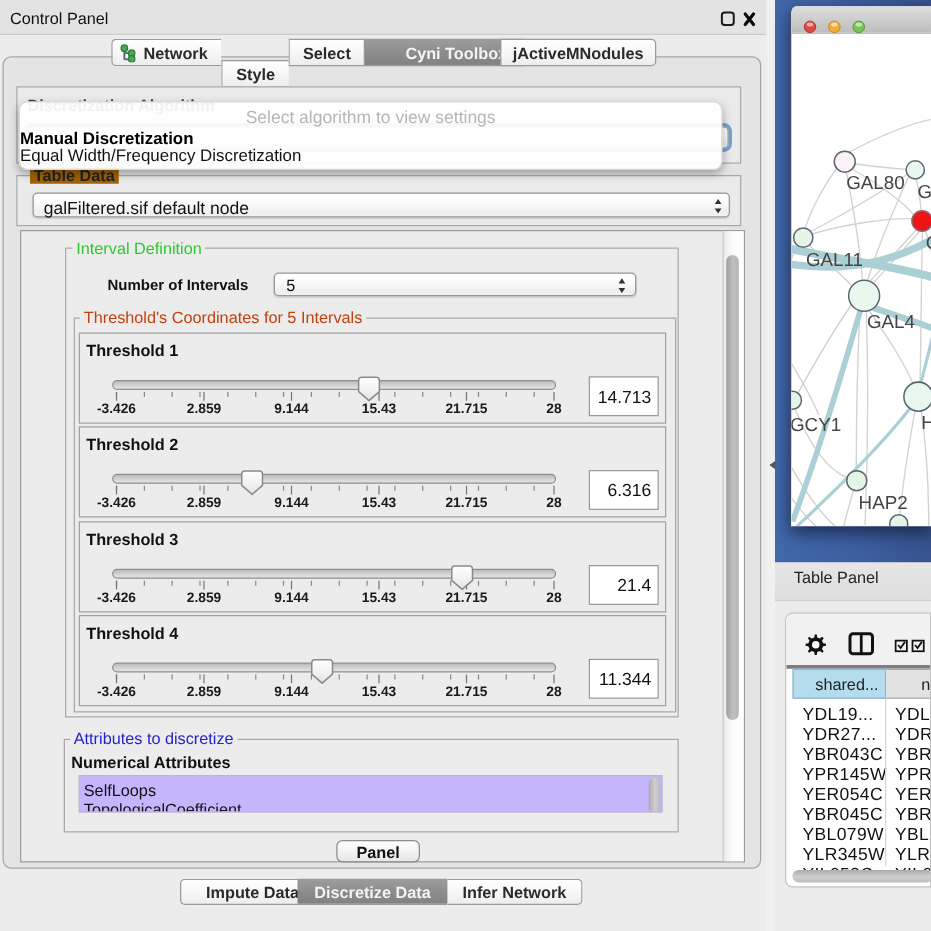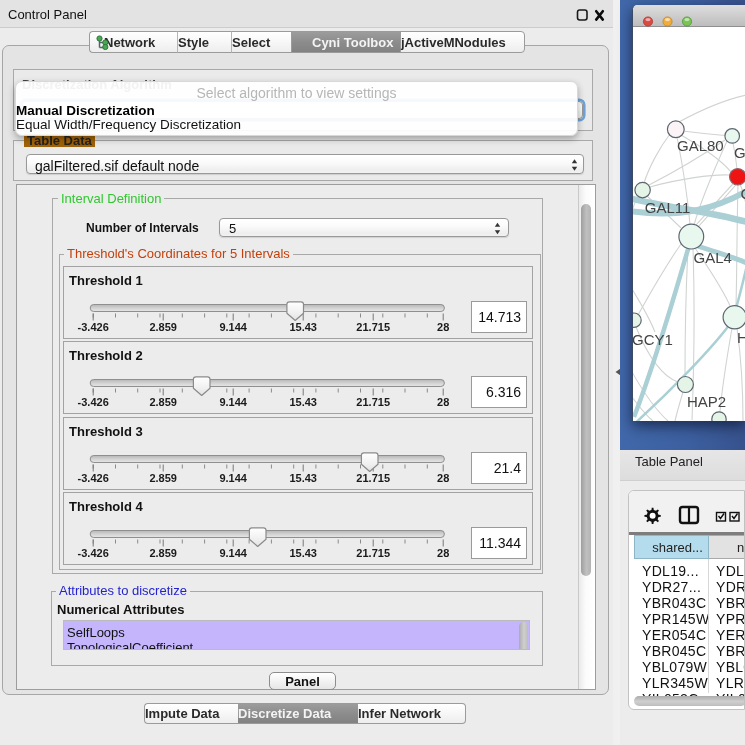--- a/index.html
+++ b/index.html
@@ -8,40 +8,40 @@
 .bold { font-weight:bold; }
 .grp { position:absolute; border:1px solid #a9a9a9; }
 .gtitle { position:absolute; font-size:13px; background:#ececec; padding:0 3px; line-height:13px; }
 .combo { position:absolute; border:1px solid #989898; border-radius:4px;
   background:linear-gradient(180deg,#ffffff 0%,#fbfbfb 40%,#eeeeee 85%,#f2f2f2 100%);
   box-shadow:0 1px 1px rgba(0,0,0,0.12); }
 .combo .ctext { position:absolute; left:9px; top:2px; font-size:13px; color:#111; }
 .carr { position:absolute; right:5px; top:0; bottom:0; width:9px; }
 .tabseg { position:absolute; top:0; height:22px; border-top:1px solid #9b9b9b; border-bottom:1px solid #9b9b9b;
   background:linear-gradient(180deg,#ffffff 0%,#f7f7f7 50%,#ededed 100%);
-  font-size:13px; font-weight:bold; color:#2a2a2a; line-height:21px; }
+  font-size:13px; font-weight:bold; color:#2a2a2a; text-align:center; line-height:21px; }
 .tabdark { background:linear-gradient(180deg,#9c9c9c 0%,#8b8b8b 55%,#828282 100%); color:#f4f4f4; }
 .thpanel { position:absolute; left:63px; width:470px; height:73px; border:1px solid #a2a2a2; background:#ececec; }
 .thlabel { position:absolute; left:5px; top:6px; font-size:13px; font-weight:bold; color:#111; }
 .valbox { position:absolute; left:407px; top:34px; width:56px; height:32px; background:#fff;
   border:1px solid #9a9a9a; font-size:14px; color:#111; text-align:right; line-height:30px; padding-right:5px; }
 </style></head>
 <body>
 
 <div class="abs" style="left:0;top:0;width:613px;height:745px;background:#ececec;"></div>
 <div class="abs" style="left:0;top:0;width:616px;height:28px;background:#e3e3e3;border-bottom:1px solid #cccccc;"></div>
 <div class="abs" style="left:8px;top:7px;font-size:13px;color:#111;">Control Panel</div>
 <svg class="abs" style="left:574px;top:7px;" width="34" height="16" viewBox="0 0 34 16">
 <rect x="3.5" y="3" width="9.5" height="10" rx="2.2" fill="none" stroke="#1a1a1a" stroke-width="1.6"></rect>
 <path d="M22.2 4.2 L28.8 12.6 M28.8 4.2 L22.2 12.6" stroke="#0a0a0a" stroke-width="2.6" stroke-linecap="round"></path>
 </svg>
 <div class="abs" style="left:2px;top:45px;width:607px;height:650px;border:1px solid #a6a6a6;border-radius:7px;background:#e4e4e4;"></div>
 <div class="abs" style="left:89px;top:31px;width:436px;height:22px;">
 <div class="tabseg" style="left:0;width:88px;border-left:1px solid #9b9b9b;border-radius:4px 0 0 4px;padding-left:14px;">Network</div>
-<div class="tabseg" style="left:88px;width:54px;border-left:1px solid #b5b5b5;">Style</div>
+<div class="tabseg" style="left:88px;width:54px;border-left:1px solid #b5b5b5;margin-top:17px;">Style</div>
 <div class="tabseg" style="left:142px;width:60px;border-left:1px solid #b5b5b5;">Select</div>
 <div class="tabseg tabdark" style="left:202px;width:127px;border-left:1px solid #9b9b9b;padding-left:20px;">Cyni Toolbox</div>
 <div class="tabseg" style="left:311px;width:125px;border-left:1px solid #9b9b9b;border-right:1px solid #9b9b9b;border-radius:0 4px 4px 0;">jActiveMNodules</div>
 <svg class="abs" style="left:7px;top:4px;" width="13" height="15" viewBox="0 0 13 15">
 <path d="M3.5 4.5 V12.5 M3.5 7.5 H8.5 M3.5 12.5 H8.5" stroke="#5a5f6e" stroke-width="1.5" fill="none"></path>
 <circle cx="3.5" cy="3.5" r="2.6" fill="#4aa854" stroke="#2c7a38" stroke-width="1"></circle>
 <circle cx="9.3" cy="7.5" r="2.6" fill="#4aa854" stroke="#2c7a38" stroke-width="1"></circle>
 <circle cx="9.3" cy="12" r="2.6" fill="#4aa854" stroke="#2c7a38" stroke-width="1"></circle>
 </svg>
 </div>

